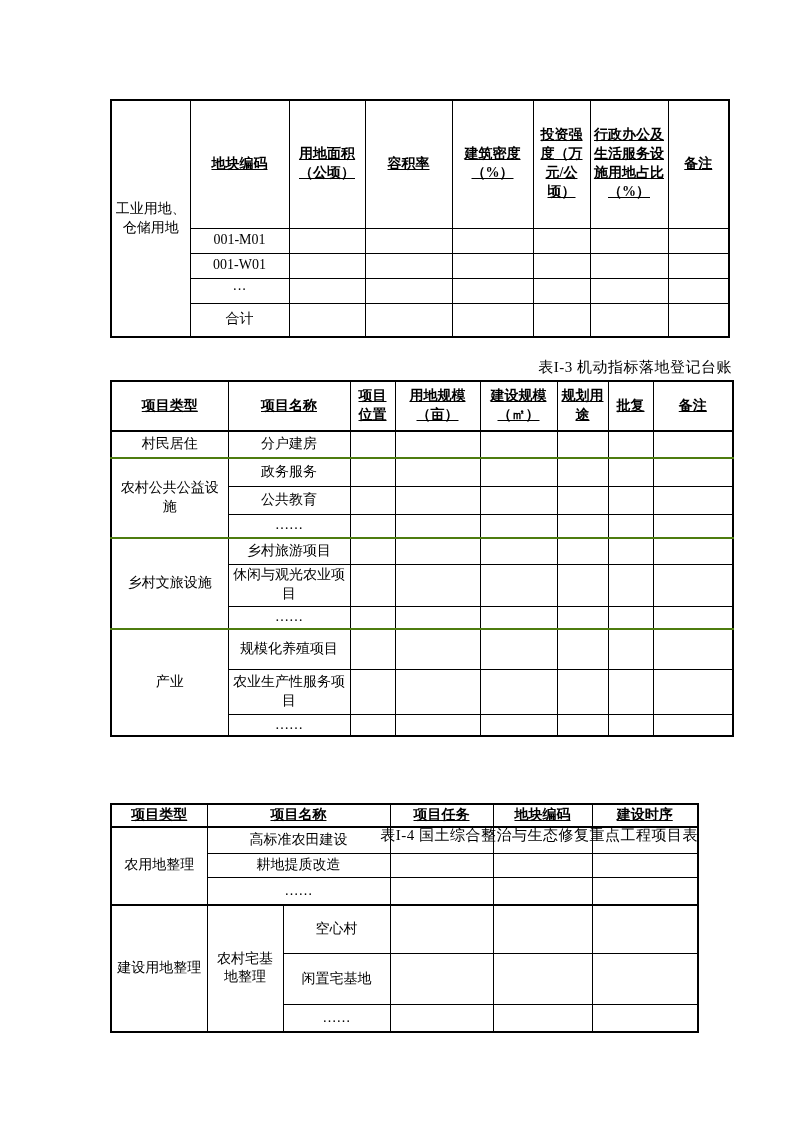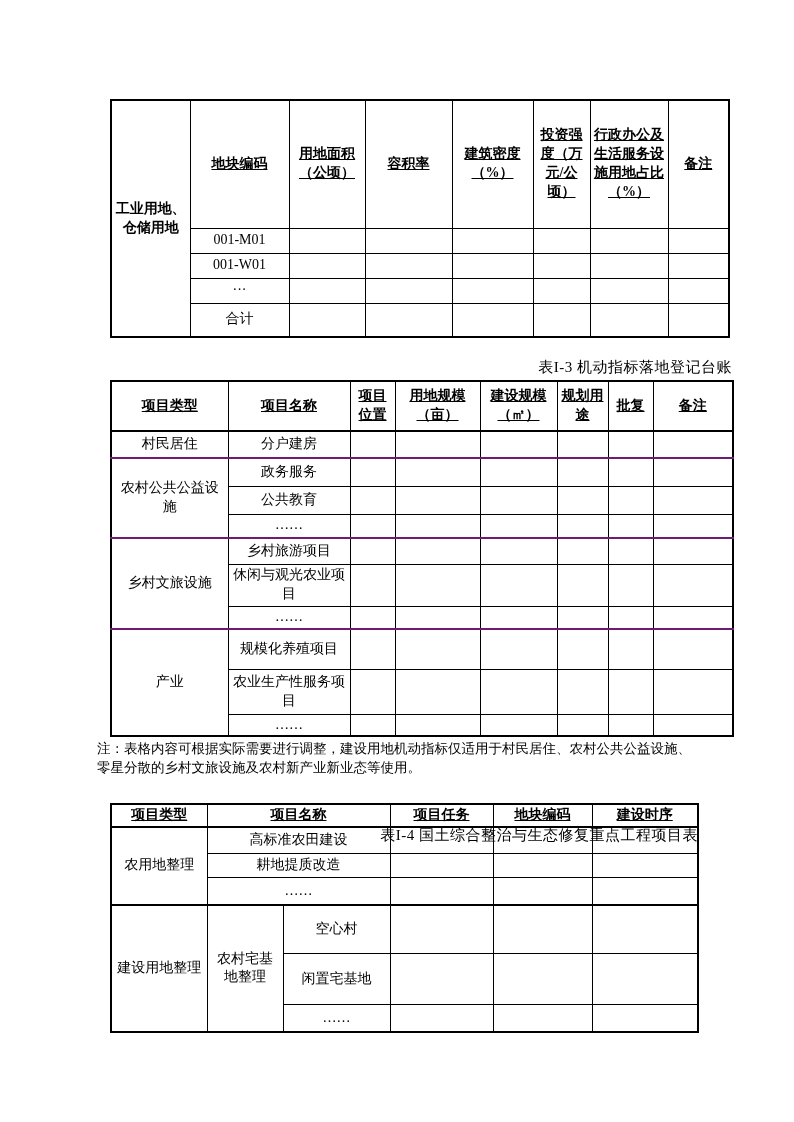--- a/index.html
+++ b/index.html
@@ -12,27 +12,27 @@
   table {
     position: absolute; border-collapse: collapse; table-layout: fixed;
     border: 2px solid #000;
   }
   td, th {
     border: 1px solid #000; text-align: center; vertical-align: middle;
     font-size: 14px; font-weight: normal; line-height: 1.35;
     padding: 1px 3px; line-break: strict; overflow: hidden;
   }
   th { font-weight: bold; text-decoration: underline; }
-  .cat { font-weight: bold; }
+  .cat { font-weight: normal; }
   
   .t1 { left: 110px; top: 99px; width: 618px; }
   
   .t3 { left: 110px; top: 380px; width: 622px; }
   .t3 tr.h th { border-bottom: 2px solid #000; }
-  .t3 tr.g td { border-top: 2px solid #701a75; }
+  .t3 tr.g td { border-top: 2px solid #4d7c0f; }
   
   .t4 { left: 110px; top: 803px; width: 587px; }
   .t4 tr.h th { border-bottom: 2px solid #000; }
   .t4 tr.g td { border-top: 2px solid #000; }
   .tbl-title {
     position: absolute; text-align: right; font-size: 15px; letter-spacing: 0.5px;
   }
   .title3 { left: 110px; top: 358px; width: 622px; }
   .title4 { left: 110px; top: 779px; width: 588px; margin-top: 47px; }
   .note {
@@ -224,24 +224,20 @@
       <td class="e"></td>
           <td class="e"></td>
           <td class="e"></td>
           <td class="e"></td>
           <td class="e"></td>
           <td class="e"></td>
     </tr>
   </tbody>
     </table>
 
-  <div class="note">
-    <div>注：表格内容可根据实际需要进行调整，建设用地机动指标仅适用于村民居住、农村公共公益设施、</div>
-    <div>零星分散的乡村文旅设施及农村新产业新业态等使用。</div>
-  </div>
 
   <div class="tbl-title title4">表I-4 国土综合整治与生态修复重点工程项目表</div>
 
   <table class="t4">
     <colgroup>
       <col style="width:96px">
         <col style="width:76px">
         <col style="width:107px">
       <col style="width:103px">
         <col style="width:99px">

